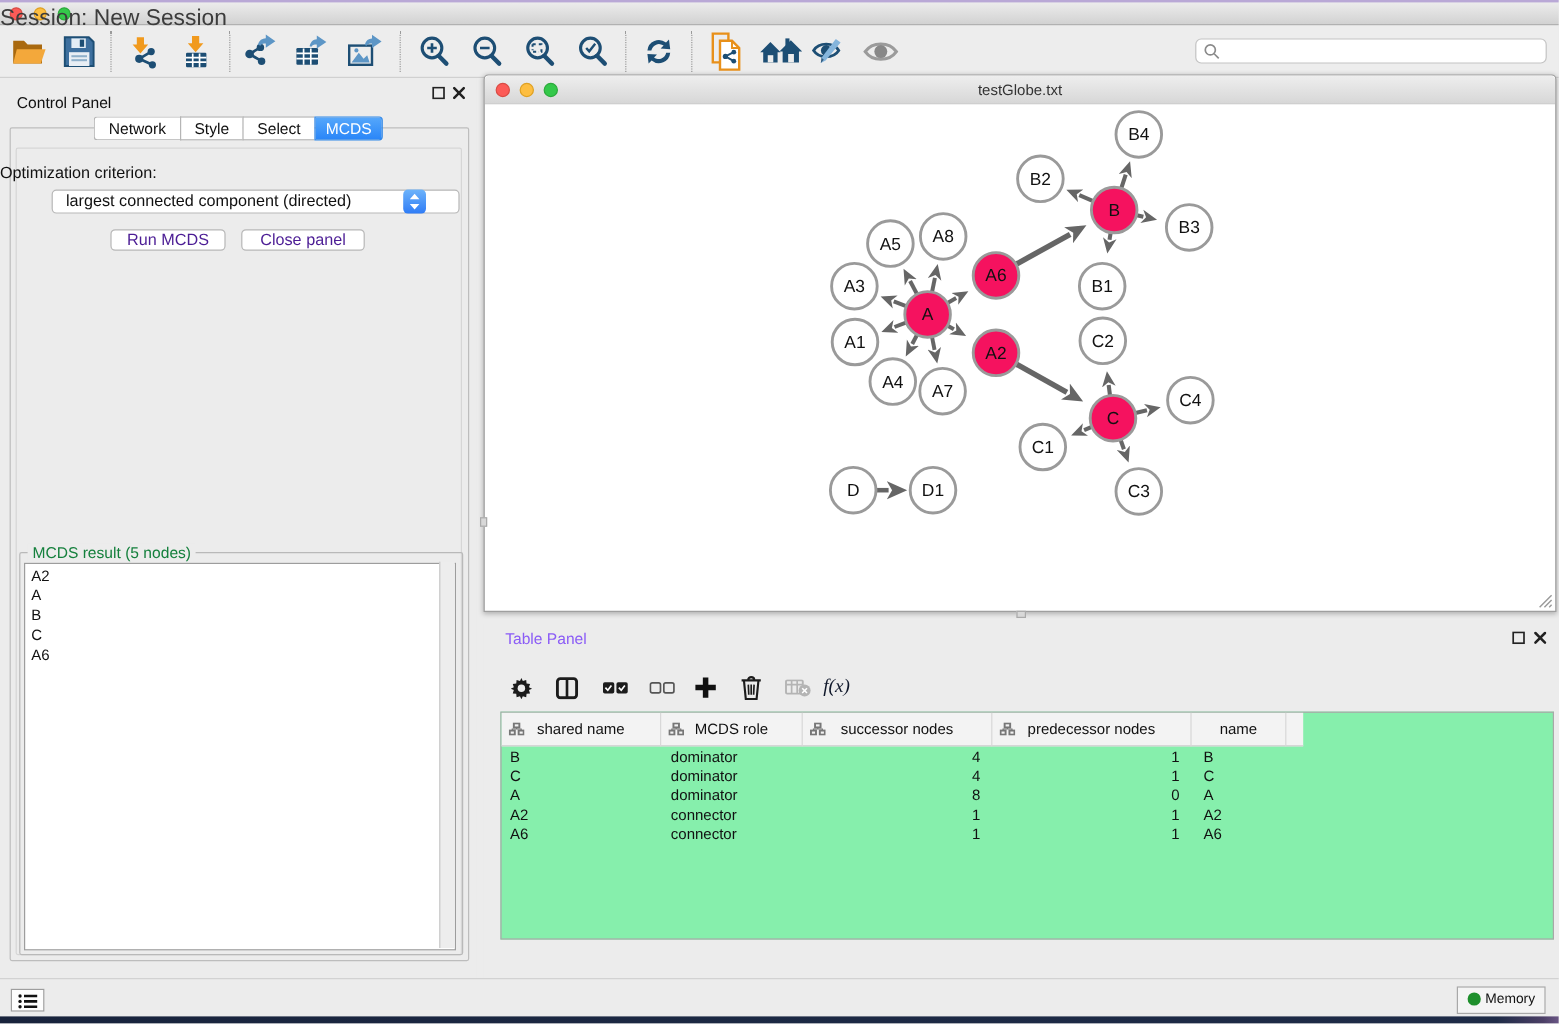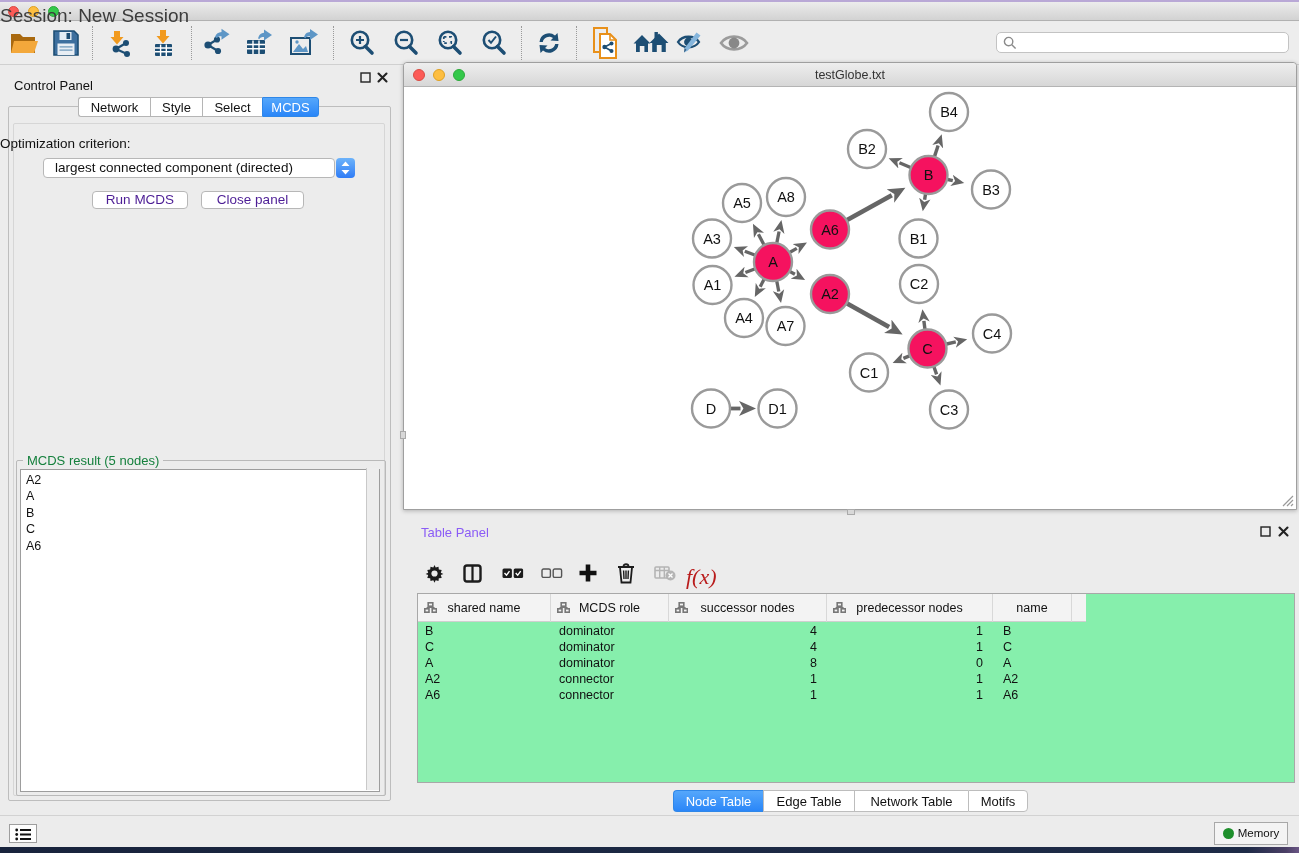--- a/index.html
+++ b/index.html
@@ -11,21 +11,21 @@
 .tsep{top:26px;height:34px;width:0;border-left:1px dotted #9a9a9a}
 .searchbox{left:996px;top:32px;width:293px;height:21px;background:#fff;border:1px solid #c3c3c3;border-radius:5px}
 .cp{left:0;top:65px;width:397px;height:750px;background:#ececec}
 .cphead{left:14px;top:13px;font-size:13px;color:#111}
 .tabrow{top:32px;left:78px;height:20px}
 .tab{float:left;background:#fff;border:1px solid #b5b5b5;border-right:none;height:20px;line-height:19px;font-size:13px;color:#111;text-align:center}
 .tabsel{background:linear-gradient(#55a7fb,#2a86f8);color:#fff;border-color:#2f87e8}
 .cpbox{left:8px;top:41px;width:383px;height:695px;border:1px solid #bdbdbd;border-radius:2px}
 .cpbox2{left:13px;top:58px;width:372px;height:673px;border:1px solid #d6d6d6;border-radius:2px}
 .optlab{top:71px;left:0;width:397px;text-align:left;font-size:13.5px;color:#111}
-.combo{left:43px;top:93px;width:292px;height:20px;background:#fff;border:1px solid #b7b7b7;border-radius:4px;font-size:13.5px;line-height:18px;padding-left:11px;color:#111}
+.combo{left:43px;top:93px;width:340px;height:20px;background:#fff;border:1px solid #b7b7b7;border-radius:4px;font-size:13.5px;line-height:18px;padding-left:11px;color:#111}
 .stepper{left:336px;top:93px;width:19px;height:20px;border-radius:4px;background:linear-gradient(#6db3fa,#2f7cf6)}
 .btn{top:126px;height:18px;background:#fff;border:1px solid #b7b7b7;border-radius:4px;font-size:13.5px;line-height:16px;text-align:center;color:#4c1d95}
 .grp{left:16px;top:395px;width:370px;height:336px;border:1px solid #b9b9b9;border-radius:2px}
 .grplab{left:6px;top:-8px;background:#ececec;padding:0 4px;font-size:13px;color:#15803d}
 .lst{left:3px;top:8px;width:360px;height:323px;background:#fff;border:1px solid #9d9d9d;font-size:12.5px;color:#111;line-height:16.4px;padding:2px 0 0 5px}
 .sbt{right:0;top:-2px;width:13px;height:322px;background:#ededed;border-left:1px solid #c9c9c9}
 .netwin{left:403px;top:62px;width:894px;height:448px;background:#fff;border:1px solid #9f9f9f;border-radius:4px 4px 0 0;box-shadow:0 1px 4px rgba(0,0,0,.25)}
 .nettb{left:0;top:0;width:892px;height:24px;background:linear-gradient(#eeeeee,#d7d7d7);border-bottom:1px solid #b4b4b4;border-radius:4px 4px 0 0}
 .nettl{border-radius:50%;width:12px;height:12px;top:6px}
 .netttl{width:100%;text-align:center;top:5px;font-size:12.5px;color:#333}
@@ -323,21 +323,21 @@
     <path d="M3,5.5 L4.5,20.5 L13.5,20.5 L15,5.5" fill="none" stroke="#1c1c1c" stroke-width="1.8"></path>
     <path d="M1,5 H17 M6.5,4.5 C6.5,1.5 11.5,1.5 11.5,4.5" fill="none" stroke="#1c1c1c" stroke-width="1.8"></path>
     <path d="M6.6,8.5 L7,17 M11.4,8.5 L11,17 M9,8.5 V17" stroke="#1c1c1c" stroke-width="1.4"></path>
   </svg>
   <svg class="abs" style="left:251px;top:46px" width="22" height="15" viewBox="0 0 22 15">
     <rect x="1" y="1" width="14" height="11" rx="1" fill="none" stroke="#b4b4b4" stroke-width="1.6"></rect>
     <path d="M1,4.5 H15 M5.7,1 V12 M10.3,1 V12" stroke="#b4b4b4" stroke-width="1.4"></path>
     <circle cx="16.5" cy="9.5" r="5" fill="#b4b4b4"></circle>
       <path d="M14.5,7.5 l4,4 m0,-4 l-4,4" stroke="#fff" stroke-width="1.3"></path>
   </svg>
-  <div class="abs" style="left:283px;top:44px;font-family:'Liberation Serif',serif;font-style:italic;font-size:22px;color:#b91c1c">f(x)</div>
+  <div class="abs" style="left:283px;top:44px;font-family:'Liberation Serif',serif;font-style:italic;font-size:16px;color:#0f172a">f(x)</div>
   <div class="abs tbox">
     <div class="abs thead"></div>
     <div class="abs thcell" style="left:0;width:133px"><svg class="hdricon" style="position:absolute;left:6px;top:8px" viewBox="0 0 13 11">
           <g fill="none" stroke="#777" stroke-width="1.6">
             <rect x="4.2" y="0.8" width="4.6" height="3.4"></rect>
             <rect x="0.8" y="6.8" width="4.2" height="3.4"></rect>
             <rect x="8.2" y="6.8" width="4.2" height="3.4"></rect>
           </g>
           <path d="M6.5,4.2 V5.5 M2.9,6.8 V5.5 H10.3 V6.8" stroke="#777" fill="none"></path>
         </svg>shared name</div>
@@ -365,26 +365,20 @@
           </g>
           <path d="M6.5,4.2 V5.5 M2.9,6.8 V5.5 H10.3 V6.8" stroke="#777" fill="none"></path>
         </svg>predecessor nodes</div>
     <div class="abs thcell" style="left:575px;width:79px">name</div>
     <div class="abs trow" style="left:7px;top:29px;width:120px">B<br>C<br>A<br>A2<br>A6</div>
     <div class="abs trow" style="left:141px;top:29px">dominator<br>dominator<br>dominator<br>connector<br>connector</div>
     <div class="abs trow" style="left:250px;top:29px;width:149px;text-align:right">4<br>4<br>8<br>1<br>1</div>
     <div class="abs trow" style="left:420px;top:29px;width:145px;text-align:right">1<br>1<br>0<br>1<br>1</div>
     <div class="abs trow" style="left:585px;top:29px">B<br>C<br>A<br>A2<br>A6</div>
   </div>
-  <div class="abs btabs">
-    <div class="btab" style="width:90px;background:linear-gradient(#55a7fb,#2a86f8);color:#fff;border-color:#2f87e8;border-radius:4px 0 0 4px">Node Table</div>
-    <div class="btab" style="width:91px">Edge Table</div>
-    <div class="btab" style="width:114px">Network Table</div>
-    <div class="btab" style="width:60px;border-right:1px solid #bdbdbd;border-radius:0 4px 4px 0">Motifs</div>
-  </div>
 </div>
 
 <div class="abs statusbar"></div>
 <div class="abs" style="left:9px;top:824px;width:28px;height:19px;background:#fdfdfd;border:1px solid #9e9e9e">
   <svg class="abs" style="left:5px;top:3px" width="17" height="13" viewBox="0 0 17 13">
     <g stroke="#111" stroke-width="2.2">
         <path d="M5,2 H16 M5,6.5 H16 M5,11 H16"></path>
       </g>
     <g fill="#111">
         <circle cx="1.7" cy="2" r="1.4"></circle>

